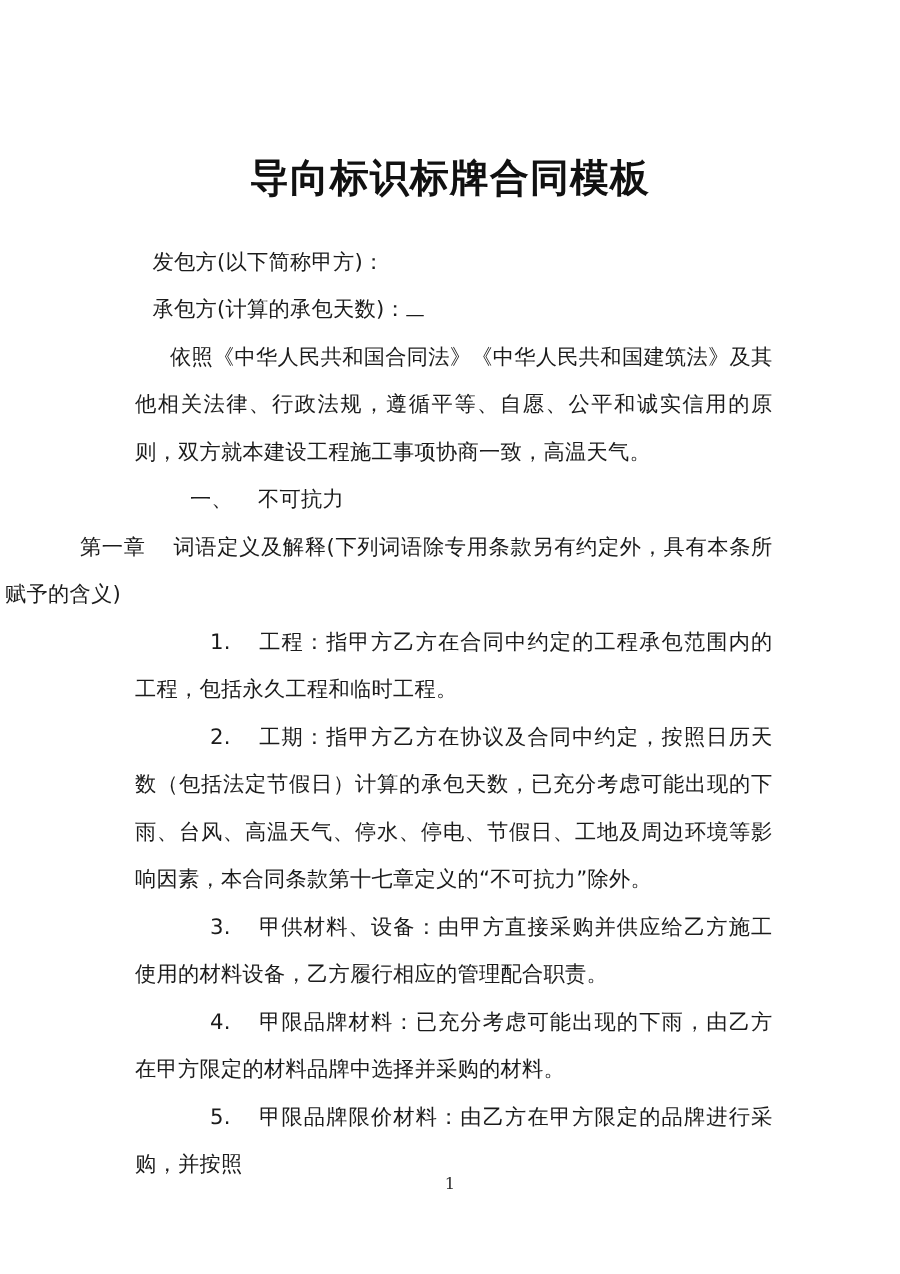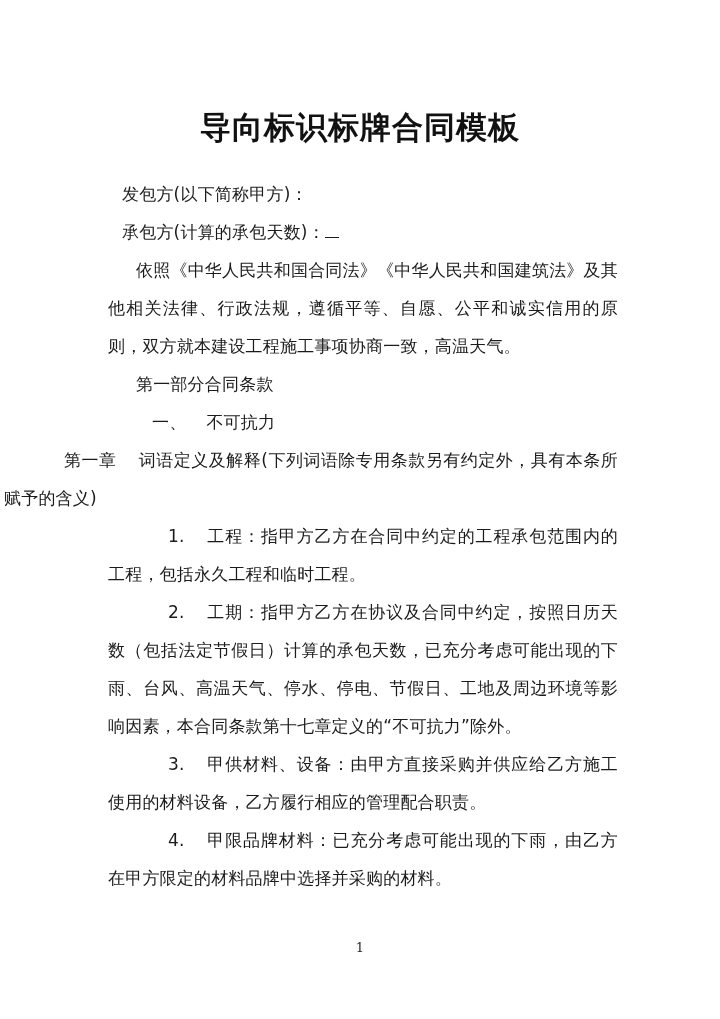--- a/index.html
+++ b/index.html
@@ -16,21 +16,21 @@
     position: relative;
     width: 720px;
     height: 1019px;
     background: #ffffff;
     overflow: hidden;
     box-sizing: border-box;
   }
   .doc-body {
     position: absolute;
     left: 0;
-    top: 0;
+    top: 16px;
     width: 720px;
   }
   .doc-title {
     text-align: center;
     font-family: "DejaVu Serif", "Liberation Serif", serif;
     font-weight: 700;
     font-size: 31px;
     letter-spacing: 1px;
     color: #111111;
     margin: 0;
@@ -95,42 +95,40 @@
     <div class="block">
       <div class="sp-party"></div>
       <p class="line nojust ind-1"><span>发包方(以下简称甲方)：</span></p>
       <p class="line nojust ind-1"><span>承包方(计算的承包天数)：</span><span class="underscore-field"></span></p>
     </div>
 
     <div class="block">
       <p class="line ind-2">依照《中华人民共和国合同法》《中华人民共和国建筑法》及其他相关法律、行政法规，遵循平等、自愿、公平和诚实信用的原则，双方就本建设工程施工事项协商一致，高温天气。</p>
     </div>
 
-    <div class="block">
-      <p class="line nojust ind-2">第一部分合同条款</p>
-    </div>
 
     <div class="block">
       <p class="line nojust ind-3"><span>一、</span><span class="wide-gap"></span><span>不可抗力</span></p>
     </div>
 
     <div class="block ind-hang">
       <p class="line ind-4"><span>第一章</span><span class="num-gap"></span><span>词语定义及解释(下列词语除专用条款另有约定外，具有本条所赋予的含义)</span></p>
     </div>
 
     <div class="block">
 
       <p class="line ind-4"><span>1.</span><span class="num-gap"></span><span>工程：指甲方乙方在合同中约定的工程承包范围内的工程，包括永久工程和临时工程。</span></p>
 
       <p class="line ind-4"><span>2.</span><span class="num-gap"></span><span>工期：指甲方乙方在协议及合同中约定，按照日历天数（包括法定节假日）计算的承包天数，已充分考虑可能出现的下雨、台风、高温天气、停水、停电、节假日、工地及周边环境等影响因素，本合同条款第十七章定义的“不可抗力”除外。</span></p>
 
       <p class="line ind-4"><span>3.</span><span class="num-gap"></span><span>甲供材料、设备：由甲方直接采购并供应给乙方施工使用的材料设备，乙方履行相应的管理配合职责。</span></p>
 
       <p class="line ind-4"><span>4.</span><span class="num-gap"></span><span>甲限品牌材料：已充分考虑可能出现的下雨，由乙方在甲方限定的材料品牌中选择并采购的材料。</span></p>
 
+      <p class="line ind-4"><span>5.</span><span class="num-gap"></span><span>甲限品牌限价材料：由乙方在甲方限定的品牌进行采购，并按照</span></p>
 
     </div>
 
   </div>
 
   <div class="page-number">1</div>
 
 </div>
 
 </body></html>

